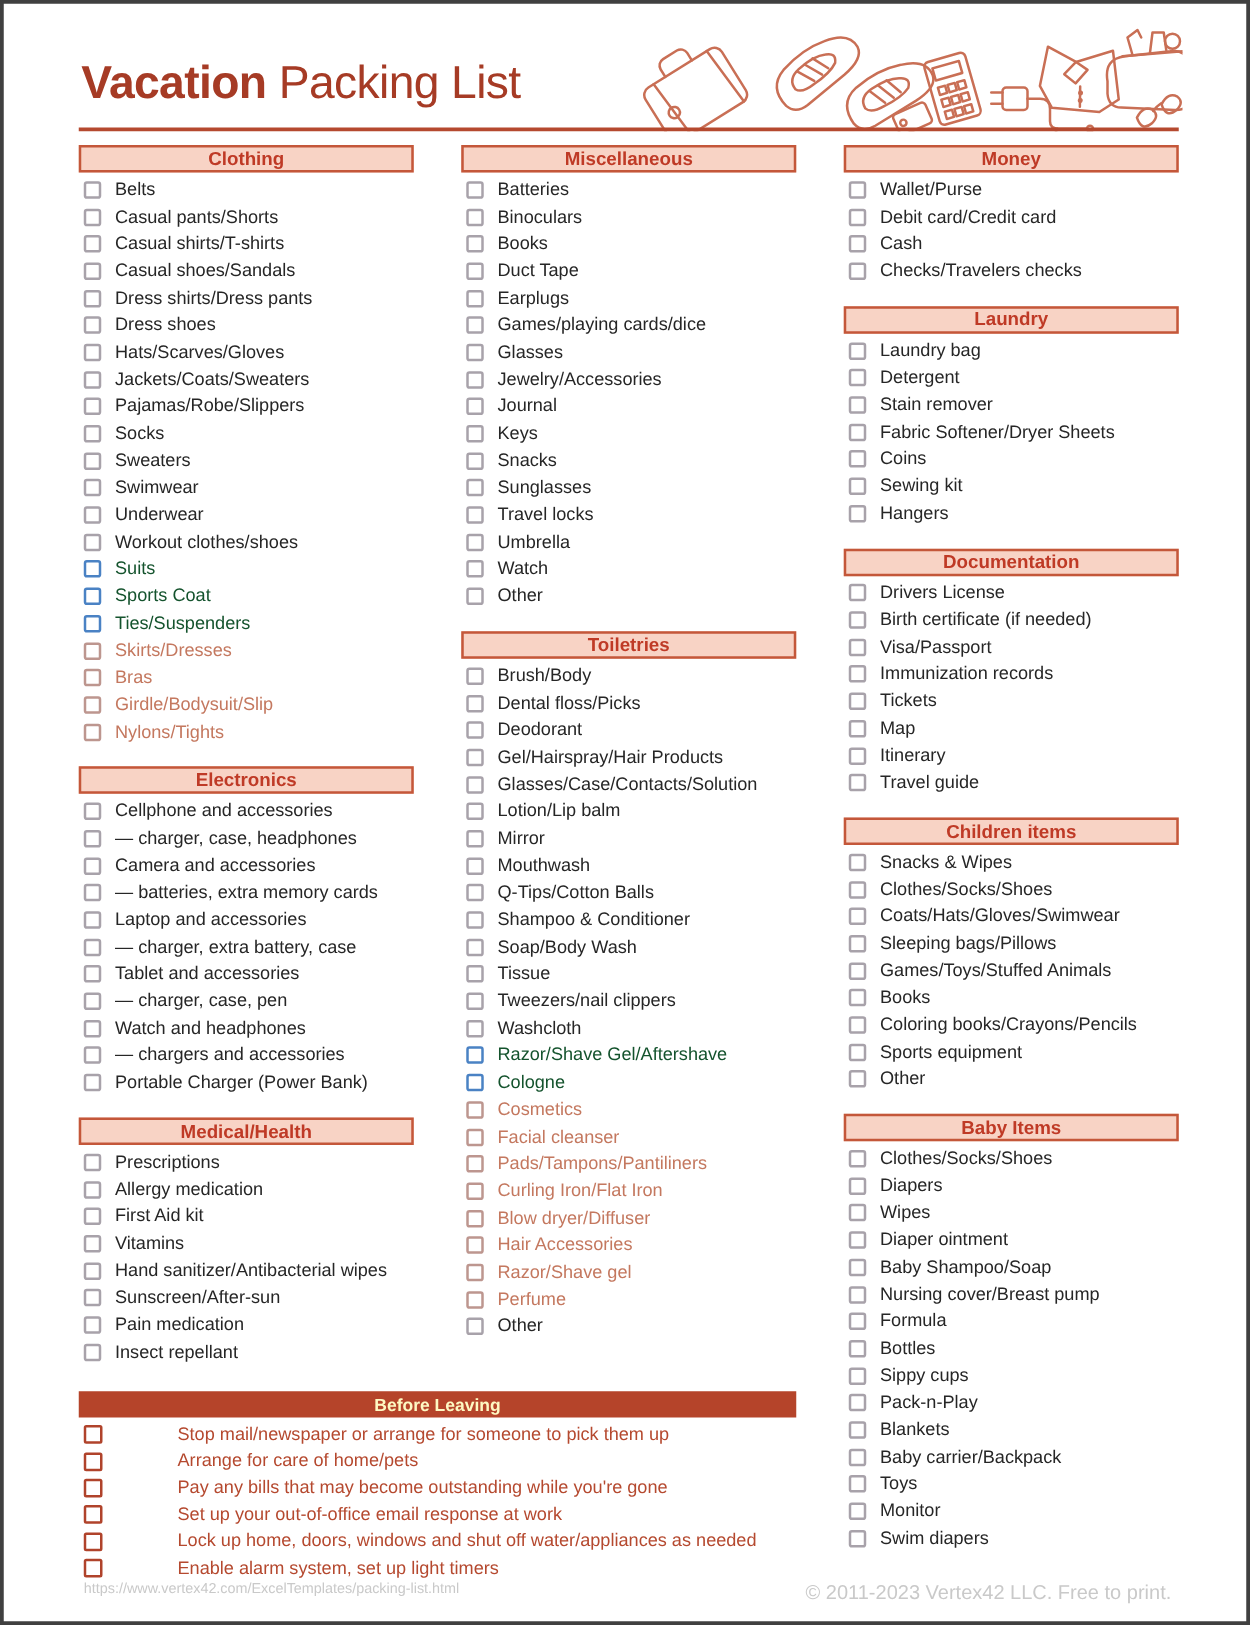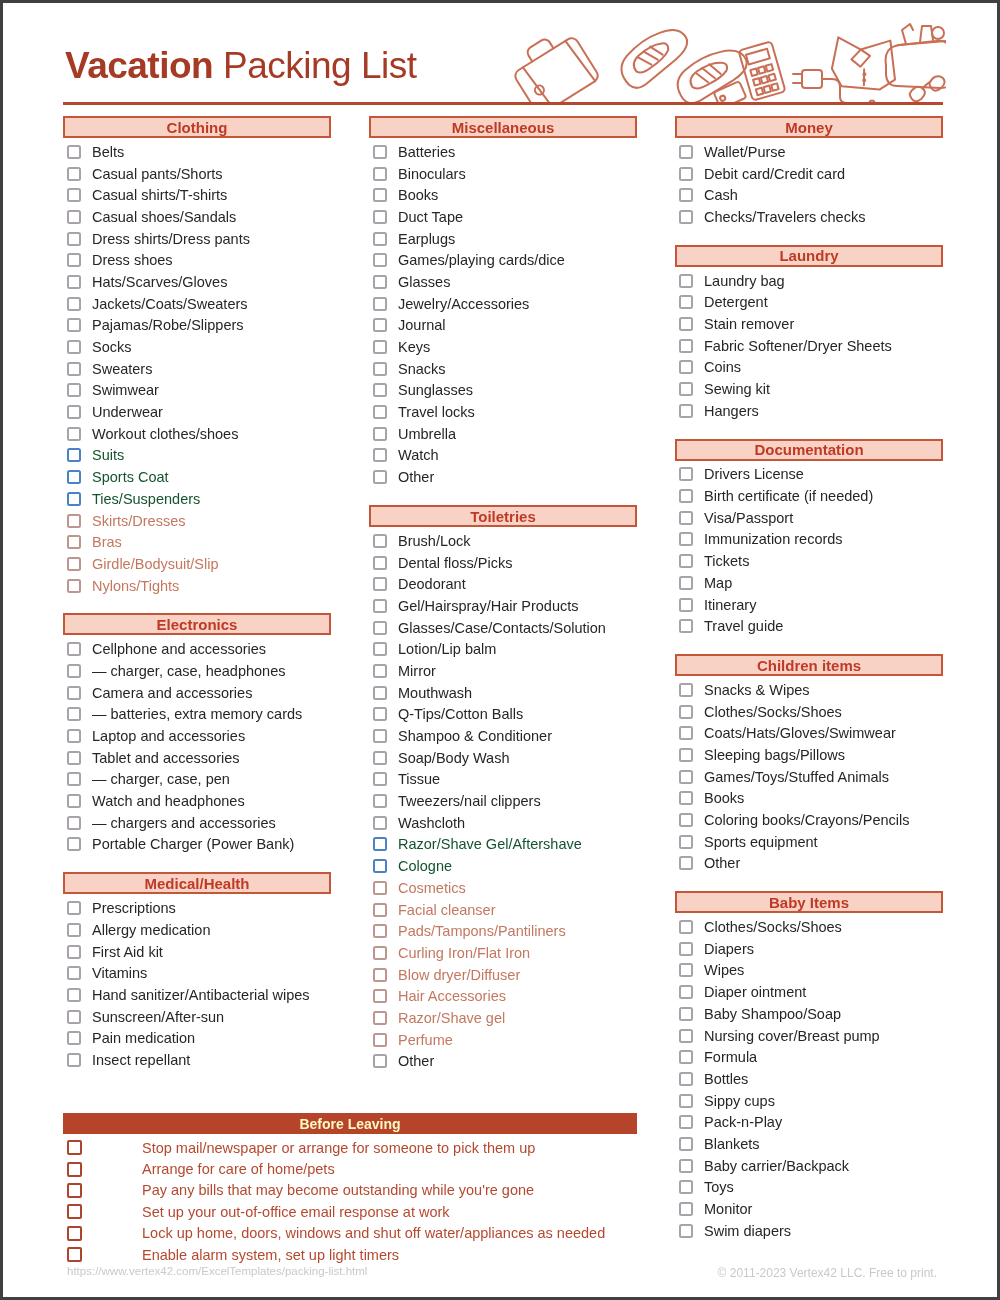--- a/index.html
+++ b/index.html
@@ -39,21 +39,21 @@
   .before { position:absolute; left:60px; top:1110px; width:574px; }
   .before .bar {
     height:21px; background:#b5442a; color:#fef9c3; font-weight:700; font-size:14px;
     display:flex; align-items:center; justify-content:center; margin-bottom:3px;
   }
   .before .item { height:21.4px;gap:48px; }
   .before .cb { width:15px; height:15px; flex-basis:15px; border:2.5px solid #b0432b; border-radius:2px; margin-right:12px; }
   .before .item-label { color:#b5492f; }
 
   .footer-url { position:absolute; left:64px; top:1262px; font-size:11.5px; color:#c9c9c9; }
-  .footer-copy { position:absolute; right:60px; top:1263px; font-size:12px; color:#c9c9c9; }
+  .footer-copy { position:absolute; right:60px; top:1263px; font-size:16px; color:#c9c9c9; }
 </style>
 </head>
 <body>
 
 <div class="page">
 
   <div class="title"><b>Vacation</b><span class="rest"> Packing List</span></div>
 
   <div class="illustration">
     <svg viewBox="0 0 438 92" fill="none" stroke="#c96f55" stroke-width="2" stroke-linecap="round" stroke-linejoin="round">
@@ -243,20 +243,24 @@
           <div class="item">
             <span class="cb"></span>
             <span class="item-label">— batteries, extra memory cards</span>
           </div>
           <div class="item">
             <span class="cb"></span>
             <span class="item-label">Laptop and accessories</span>
           </div>
           <div class="item">
             <span class="cb"></span>
+            <span class="item-label">— charger, extra battery, case</span>
+          </div>
+          <div class="item">
+            <span class="cb"></span>
             <span class="item-label">Tablet and accessories</span>
           </div>
           <div class="item">
             <span class="cb"></span>
             <span class="item-label">— charger, case, pen</span>
           </div>
           <div class="item">
             <span class="cb"></span>
             <span class="item-label">Watch and headphones</span>
           </div>
@@ -370,21 +374,21 @@
           </div>
           <div class="item">
             <span class="cb"></span>
             <span class="item-label">Other</span>
           </div>
         </div>
         <div class="section">
           <div class="section-header">Toiletries</div>
           <div class="item">
             <span class="cb"></span>
-            <span class="item-label">Brush/Lock</span>
+            <span class="item-label">Brush/Body</span>
           </div>
           <div class="item">
             <span class="cb"></span>
             <span class="item-label">Dental floss/Picks</span>
           </div>
           <div class="item">
             <span class="cb"></span>
             <span class="item-label">Deodorant</span>
           </div>
           <div class="item">

